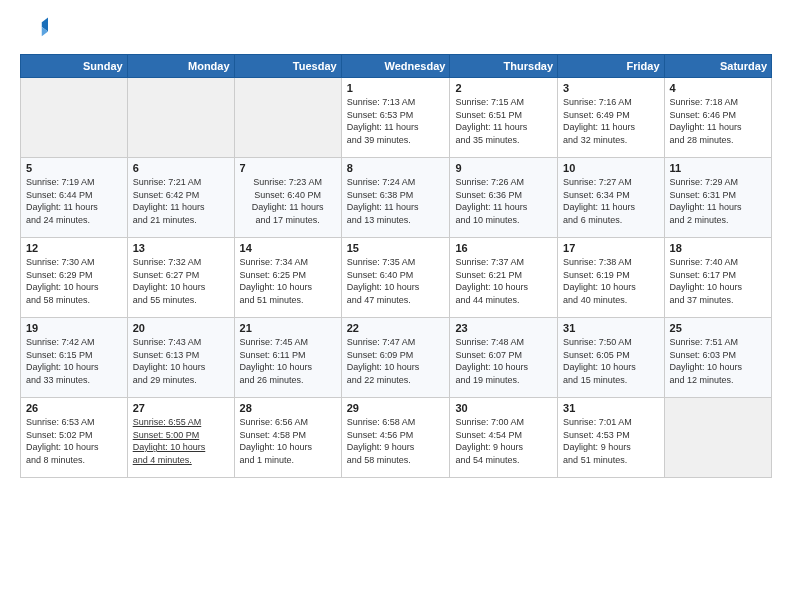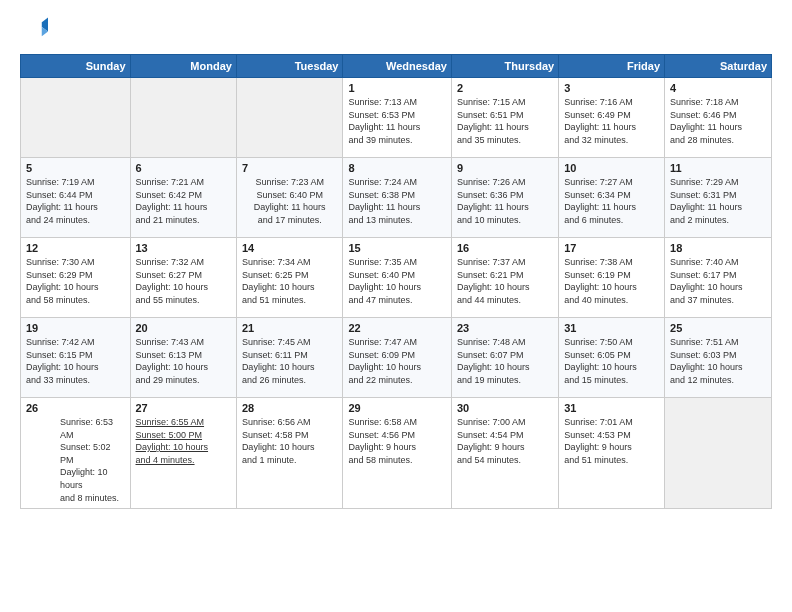--- a/index.html
+++ b/index.html
@@ -309,21 +309,21 @@
             <div class="day-number">25</div>
             <div class="day-info" style="white-space: pre-line;">Sunrise: 7:51 AM
 Sunset: 6:03 PM
 Daylight: 10 hours
 and 12 minutes.</div>
           </td>
         </tr>
         <tr>
           <td>
             <div class="day-number">26</div>
-            <div class="day-info" style="white-space: pre-line; margin-left: 34px;">Sunrise: 6:53 AM
+            <div class="day-info" style="white-space: pre-line;">Sunrise: 6:53 AM
 Sunset: 5:02 PM
 Daylight: 10 hours
 and 8 minutes.</div>
           </td>
           <td>
             <div class="day-number">27</div>
             <div class="day-info" style="white-space: pre-line; text-decoration: underline;">Sunrise: 6:55 AM
 Sunset: 5:00 PM
 Daylight: 10 hours
 and 4 minutes.</div>

